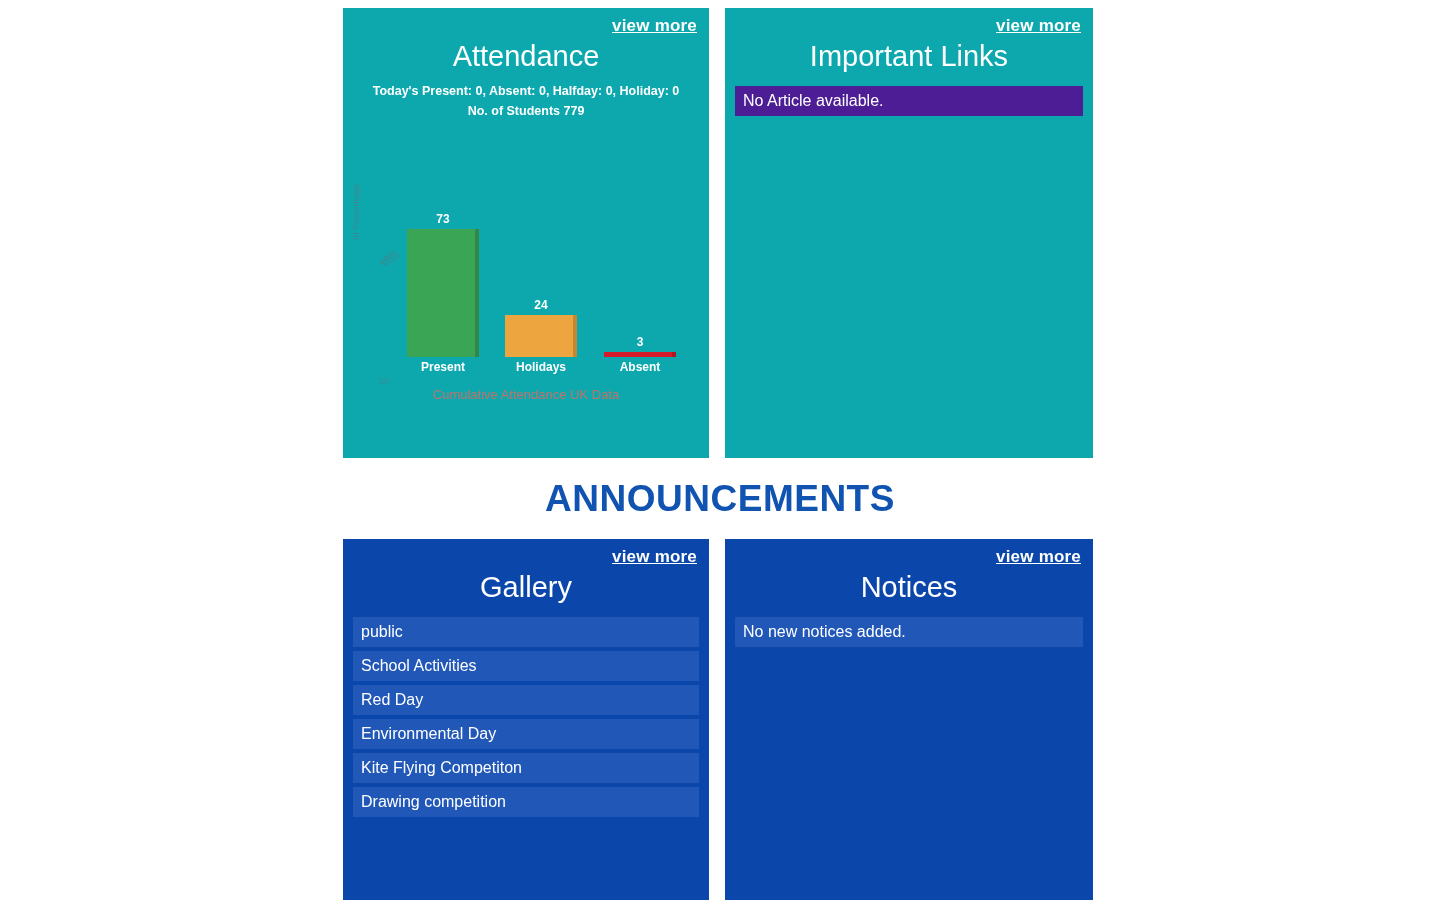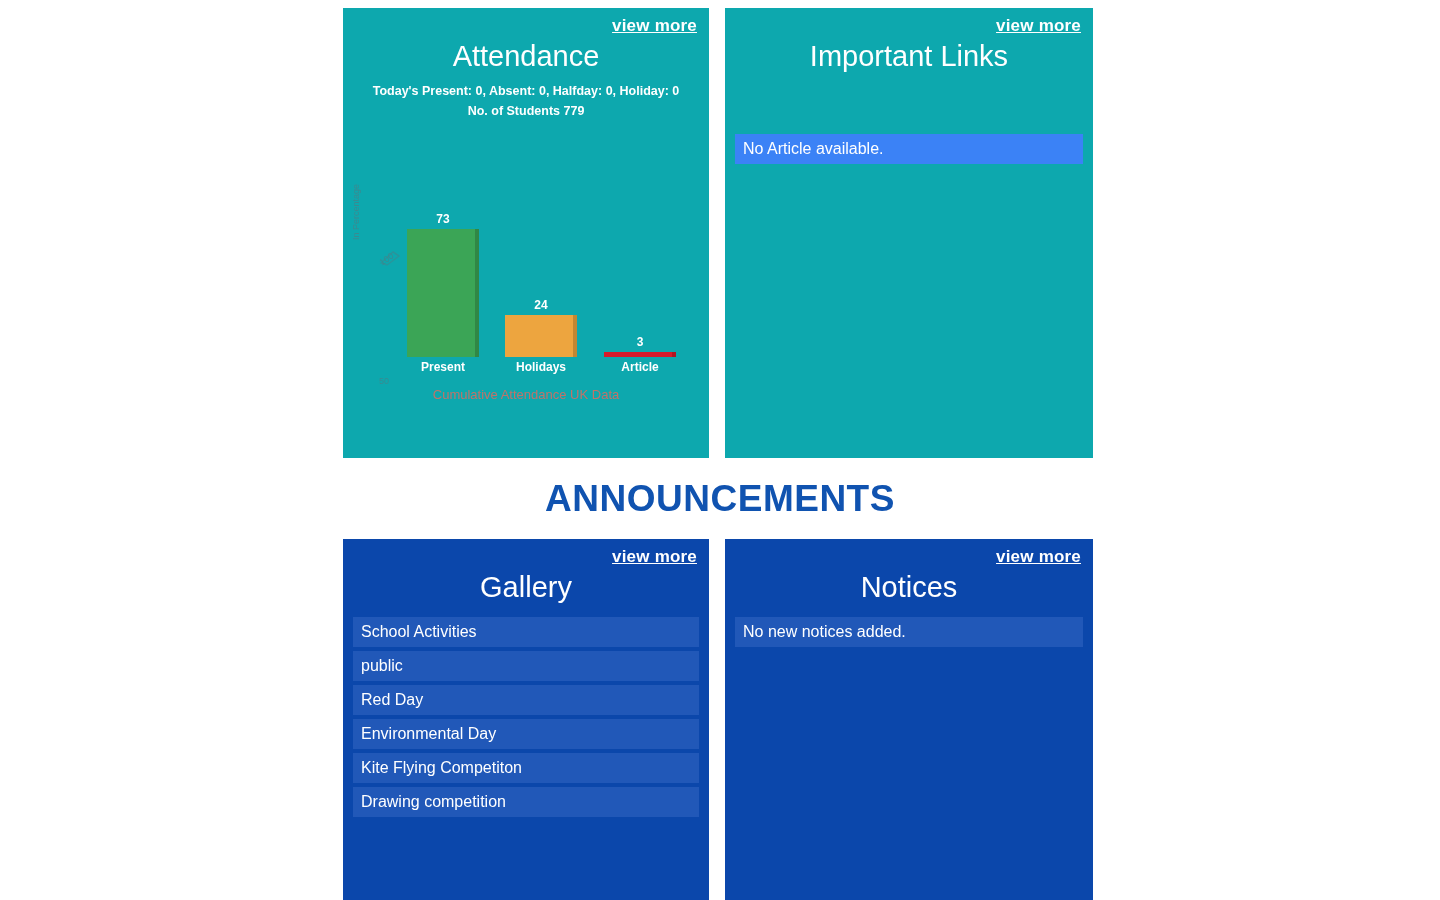--- a/index.html
+++ b/index.html
@@ -143,21 +143,21 @@
 
   
   .row-list { padding: 12px 10px 0 10px; }
   .list-row {
     color: #ffffff;
     font-size: 16px;
     padding: 6px 8px;
     margin-bottom: 4px;
     cursor: pointer;
   }
-  .panel-teal .list-row { background: #3b82f6; margin-top: 48px; }
+  .panel-teal .list-row { background: #4c1d95; }
   .panel-blue .list-row { background: #2158b8; }
   .list-row.empty { cursor: default; }
 
   
   #announcements-heading {
     position: absolute;
     left: 0; right: 0;
     top: 478px;
     text-align: center;
     color: #1053b0;
@@ -193,21 +193,21 @@
           <div class="bar-label">Present</div>
         </div>
         <div class="bar-col c1">
           <div class="bar-value">24</div>
           <div class="bar-rect" id="bar-holidays" style="height: 42px; background: rgb(237, 165, 63);"></div>
           <div class="bar-label">Holidays</div>
         </div>
         <div class="bar-col c2">
           <div class="bar-value">3</div>
           <div class="bar-rect" id="bar-absent" style="height: 5px; background: rgb(213, 27, 42);"></div>
-          <div class="bar-label">Article</div>
+          <div class="bar-label">Absent</div>
         </div>
       </div>
 
       <div class="chart-caption">Cumulative Attendance UK Data</div>
     </div>
   </div>
 
   <div class="panel panel-teal" id="links-panel">
     <a class="view-more">view more</a>
     <div class="panel-title">Important Links</div>
@@ -215,22 +215,22 @@
         <div class="list-row empty">No Article available.</div>
       </div>
   </div>
 
   <div id="announcements-heading">ANNOUNCEMENTS</div>
 
   <div class="panel panel-blue" id="gallery-panel">
     <a class="view-more">view more</a>
     <div class="panel-title">Gallery</div>
     <div class="row-list" id="gallery-rows">
+        <div class="list-row">public</div>
         <div class="list-row">School Activities</div>
-        <div class="list-row">public</div>
         <div class="list-row">Red Day</div>
         <div class="list-row">Environmental Day</div>
         <div class="list-row">Kite Flying Competiton</div>
         <div class="list-row">Drawing competition</div>
       </div>
   </div>
 
   <div class="panel panel-blue" id="notices-panel">
     <a class="view-more">view more</a>
     <div class="panel-title">Notices</div>

